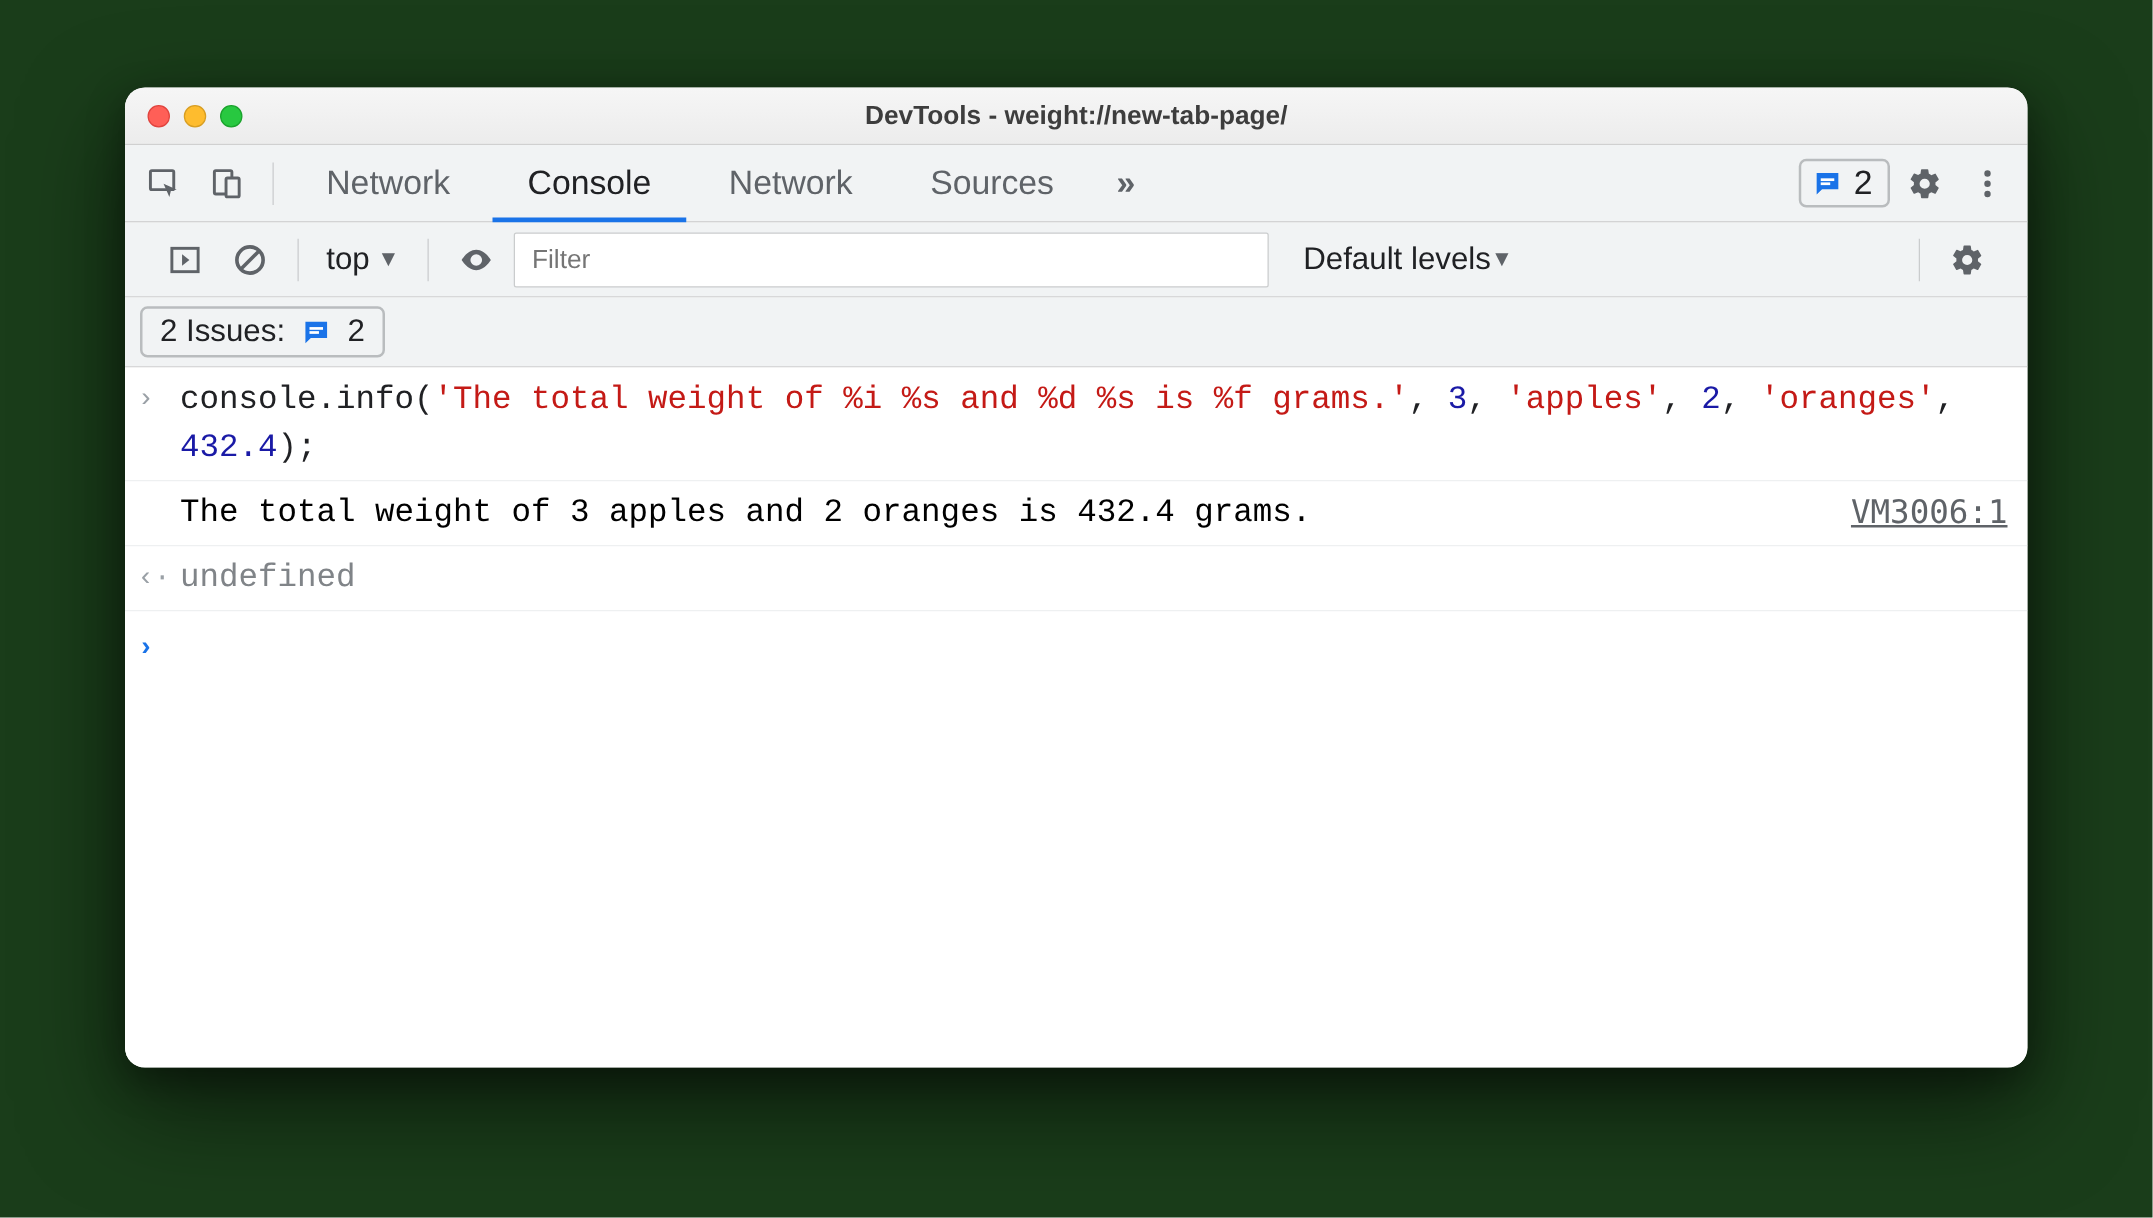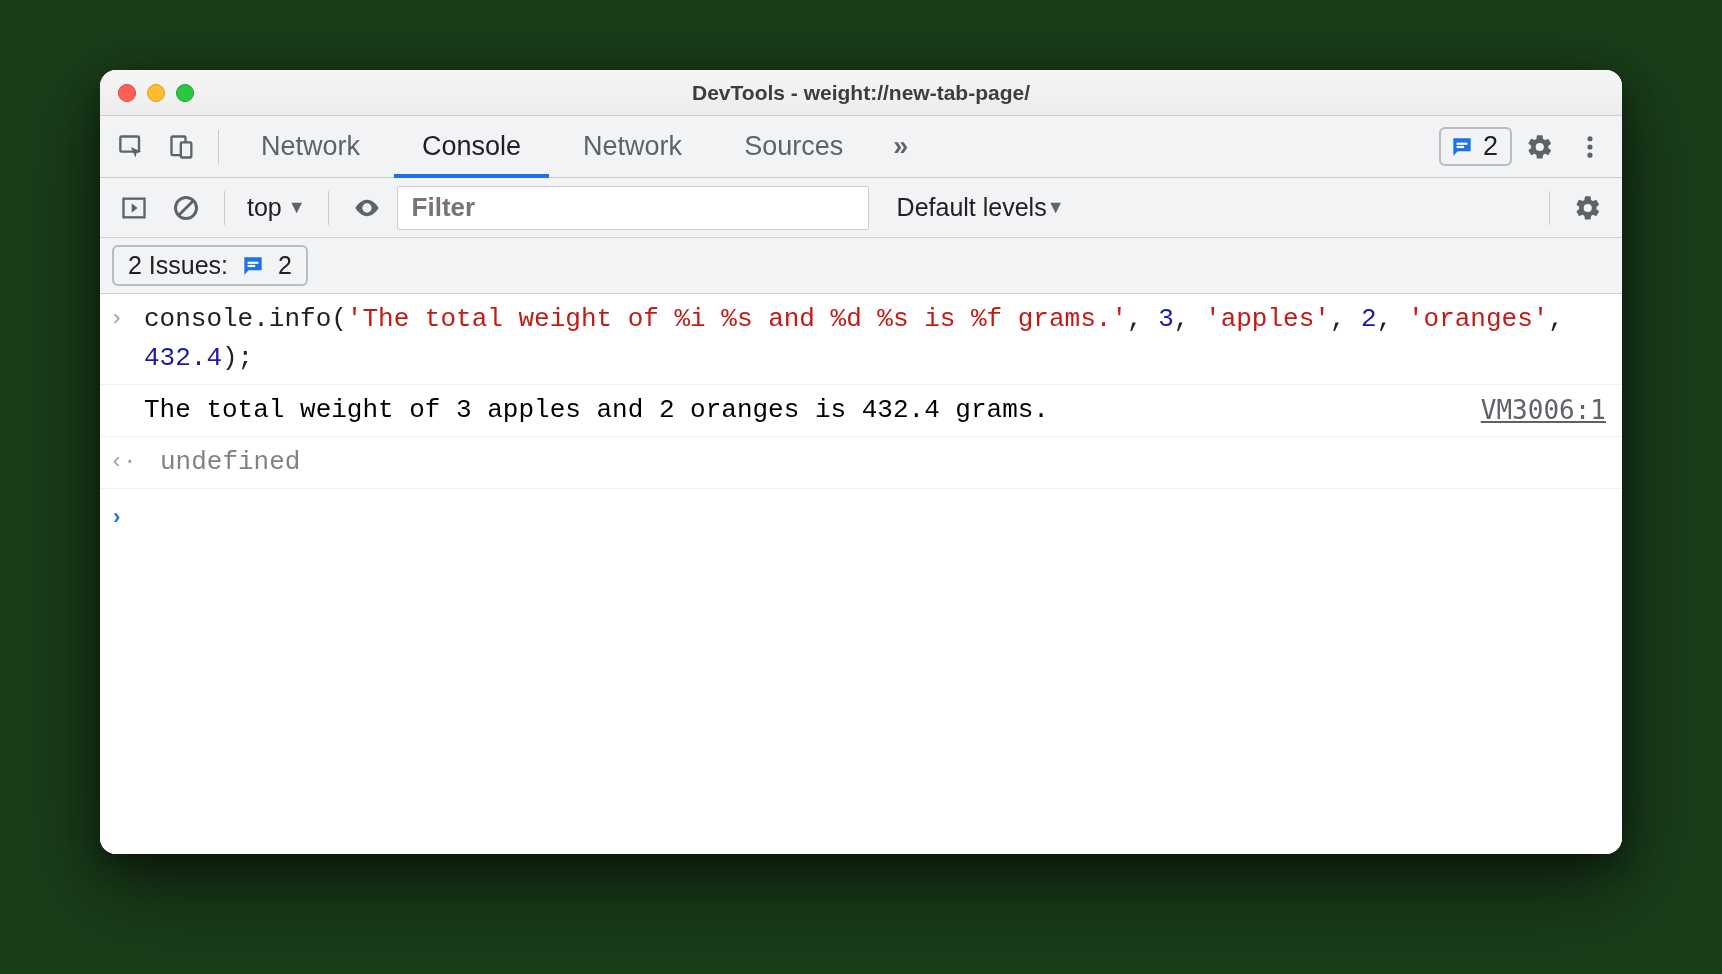--- a/index.html
+++ b/index.html
@@ -71,33 +71,32 @@
     color:#202124; font-size:27px;
     cursor:pointer;
   }
   .issues-pill svg { width:26px; height:26px; color:#1a73e8;}
   
   .console-bar {
     height: 60px;
     border-bottom:1px solid #d0d0d0;
     background:#f1f3f4;
     display:flex; align-items:center;
-    padding: 0 12px;
+    padding: 0 26px;
     gap:8px;
     font-size:25px;
     color:#5f6368;
   }
   .ctxsel { display:flex; align-items:center; gap:6px; color:#202124; cursor:pointer; padding:0 6px;}
   .tri { font-size:18px; color:#5f6368; }
   .filter-input {
-    flex: 0 0 auto; width: 472px; height:44px;
+    flex: 0 0 auto; width: 604px; height:44px;
     border:1px solid #cacccd; background:#fff;
-    font-size:26px; color:#808488; padding:0 14px;
+    font-size:21px; color:#808488; padding:0 14px;
     border-radius:2px;
-    font-weight:bold;
   }
   .levels { display:flex; align-items:center; color:#202124; cursor:pointer; margin-left:20px;}
   .console-bar .spacer{flex:1;}
   
   .issues-row {
     height:56px; background:#f1f3f4;
     border-bottom:1px solid #d0d0d0;
     display:flex; align-items:center; padding:0 12px;
   }
   .issues-box {
@@ -126,21 +125,21 @@
     padding-top:3px;
     user-select:none;
   }
   .gut.blue{color:#1a73e8; font-weight:600;}
   .content { flex:1; }
   .src-link {
     color:#5f6368; text-decoration:underline;
     float:right; margin-left:20px; cursor:pointer;
     font-family: Menlo, Consolas, monospace;
   }
-  .undef { color:#808488;margin-left:16px; }
+  .undef { color:#808488; }
   .code { white-space:pre-wrap; word-break:break-word; }
   .t-id  { color:#202124; }
   .t-str { color:#c41a16;margin-top:44px; }
   .t-num { color:#1a1aa6; }
   .t-pun { color:#202124; }
   
   .prompt-row { border-bottom:none; padding-top:10px;}
 </style>
 </head>
 <body>

